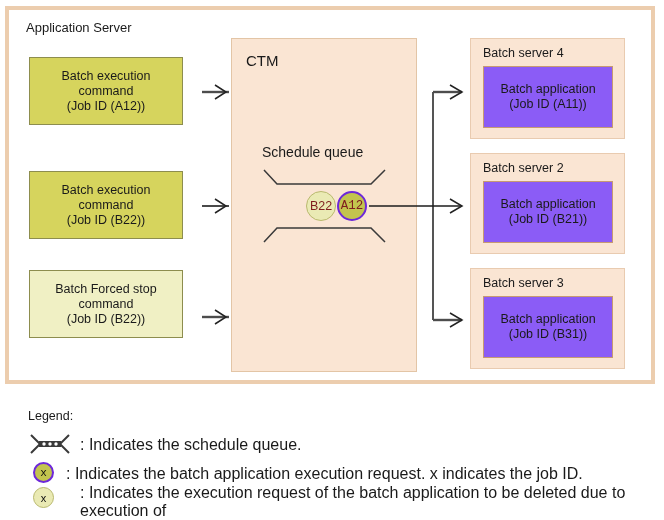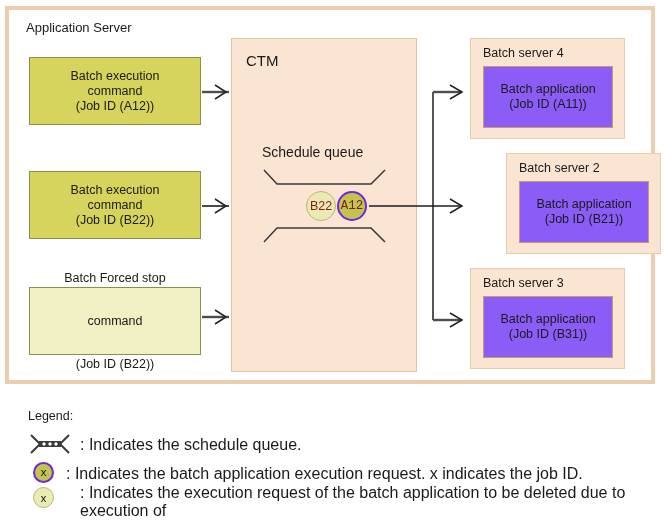--- a/index.html
+++ b/index.html
@@ -45,21 +45,21 @@
     justify-content: center;
     text-align: center;
     font-size: 12.5px;
     line-height: 15px;
   }
   .box .ln { display: block; white-space: nowrap; }
 
   
   .cmd-box {
     border: 1px solid #8d8d4e;
-    width: 172px;
+    width: 154px;
     height: 68px;
     left: 29px;
   }
   .cmd-exec { background: #d6d45d; }
   .cmd-stop { background: #f0f0c4; }
 
   
   #ctm-panel {
     position: absolute;
     left: 231px;
@@ -178,39 +178,39 @@
   <span class="ln">command</span>
   <span class="ln">(Job ID (A12))</span>
 </div>
 
 <div class="box cmd-box cmd-exec" style="top:171px;">
   <span class="ln">Batch execution</span>
   <span class="ln">command</span>
   <span class="ln">(Job ID (B22))</span>
 </div>
 
-<div class="box cmd-box cmd-stop" style="top:287px;gap:28px;">
+<div class="box cmd-box cmd-stop" style="top:270px;">
   <span class="ln">Batch Forced stop</span>
   <span class="ln">command</span>
   <span class="ln">(Job ID (B22))</span>
 </div>
 
 <div id="ctm-panel"></div>
 <div id="ctm-label">CTM</div>
 <div id="schedule-queue-label">Schedule queue</div>
 
 <div class="server-box" style="top:38px;">
   <div class="server-title">Batch server 4</div>
   <div class="app-box">
     <span class="ln">Batch application</span>
     <span class="ln">(Job ID (A11))</span>
   </div>
 </div>
 
-<div class="server-box" style="top:153px;margin-left:36px;">
+<div class="server-box" style="top:153px;">
   <div class="server-title">Batch server 2</div>
   <div class="app-box">
     <span class="ln">Batch application</span>
     <span class="ln">(Job ID (B21))</span>
   </div>
 </div>
 
 <div class="server-box" style="top:268px;">
   <div class="server-title">Batch server 3</div>
   <div class="app-box">

